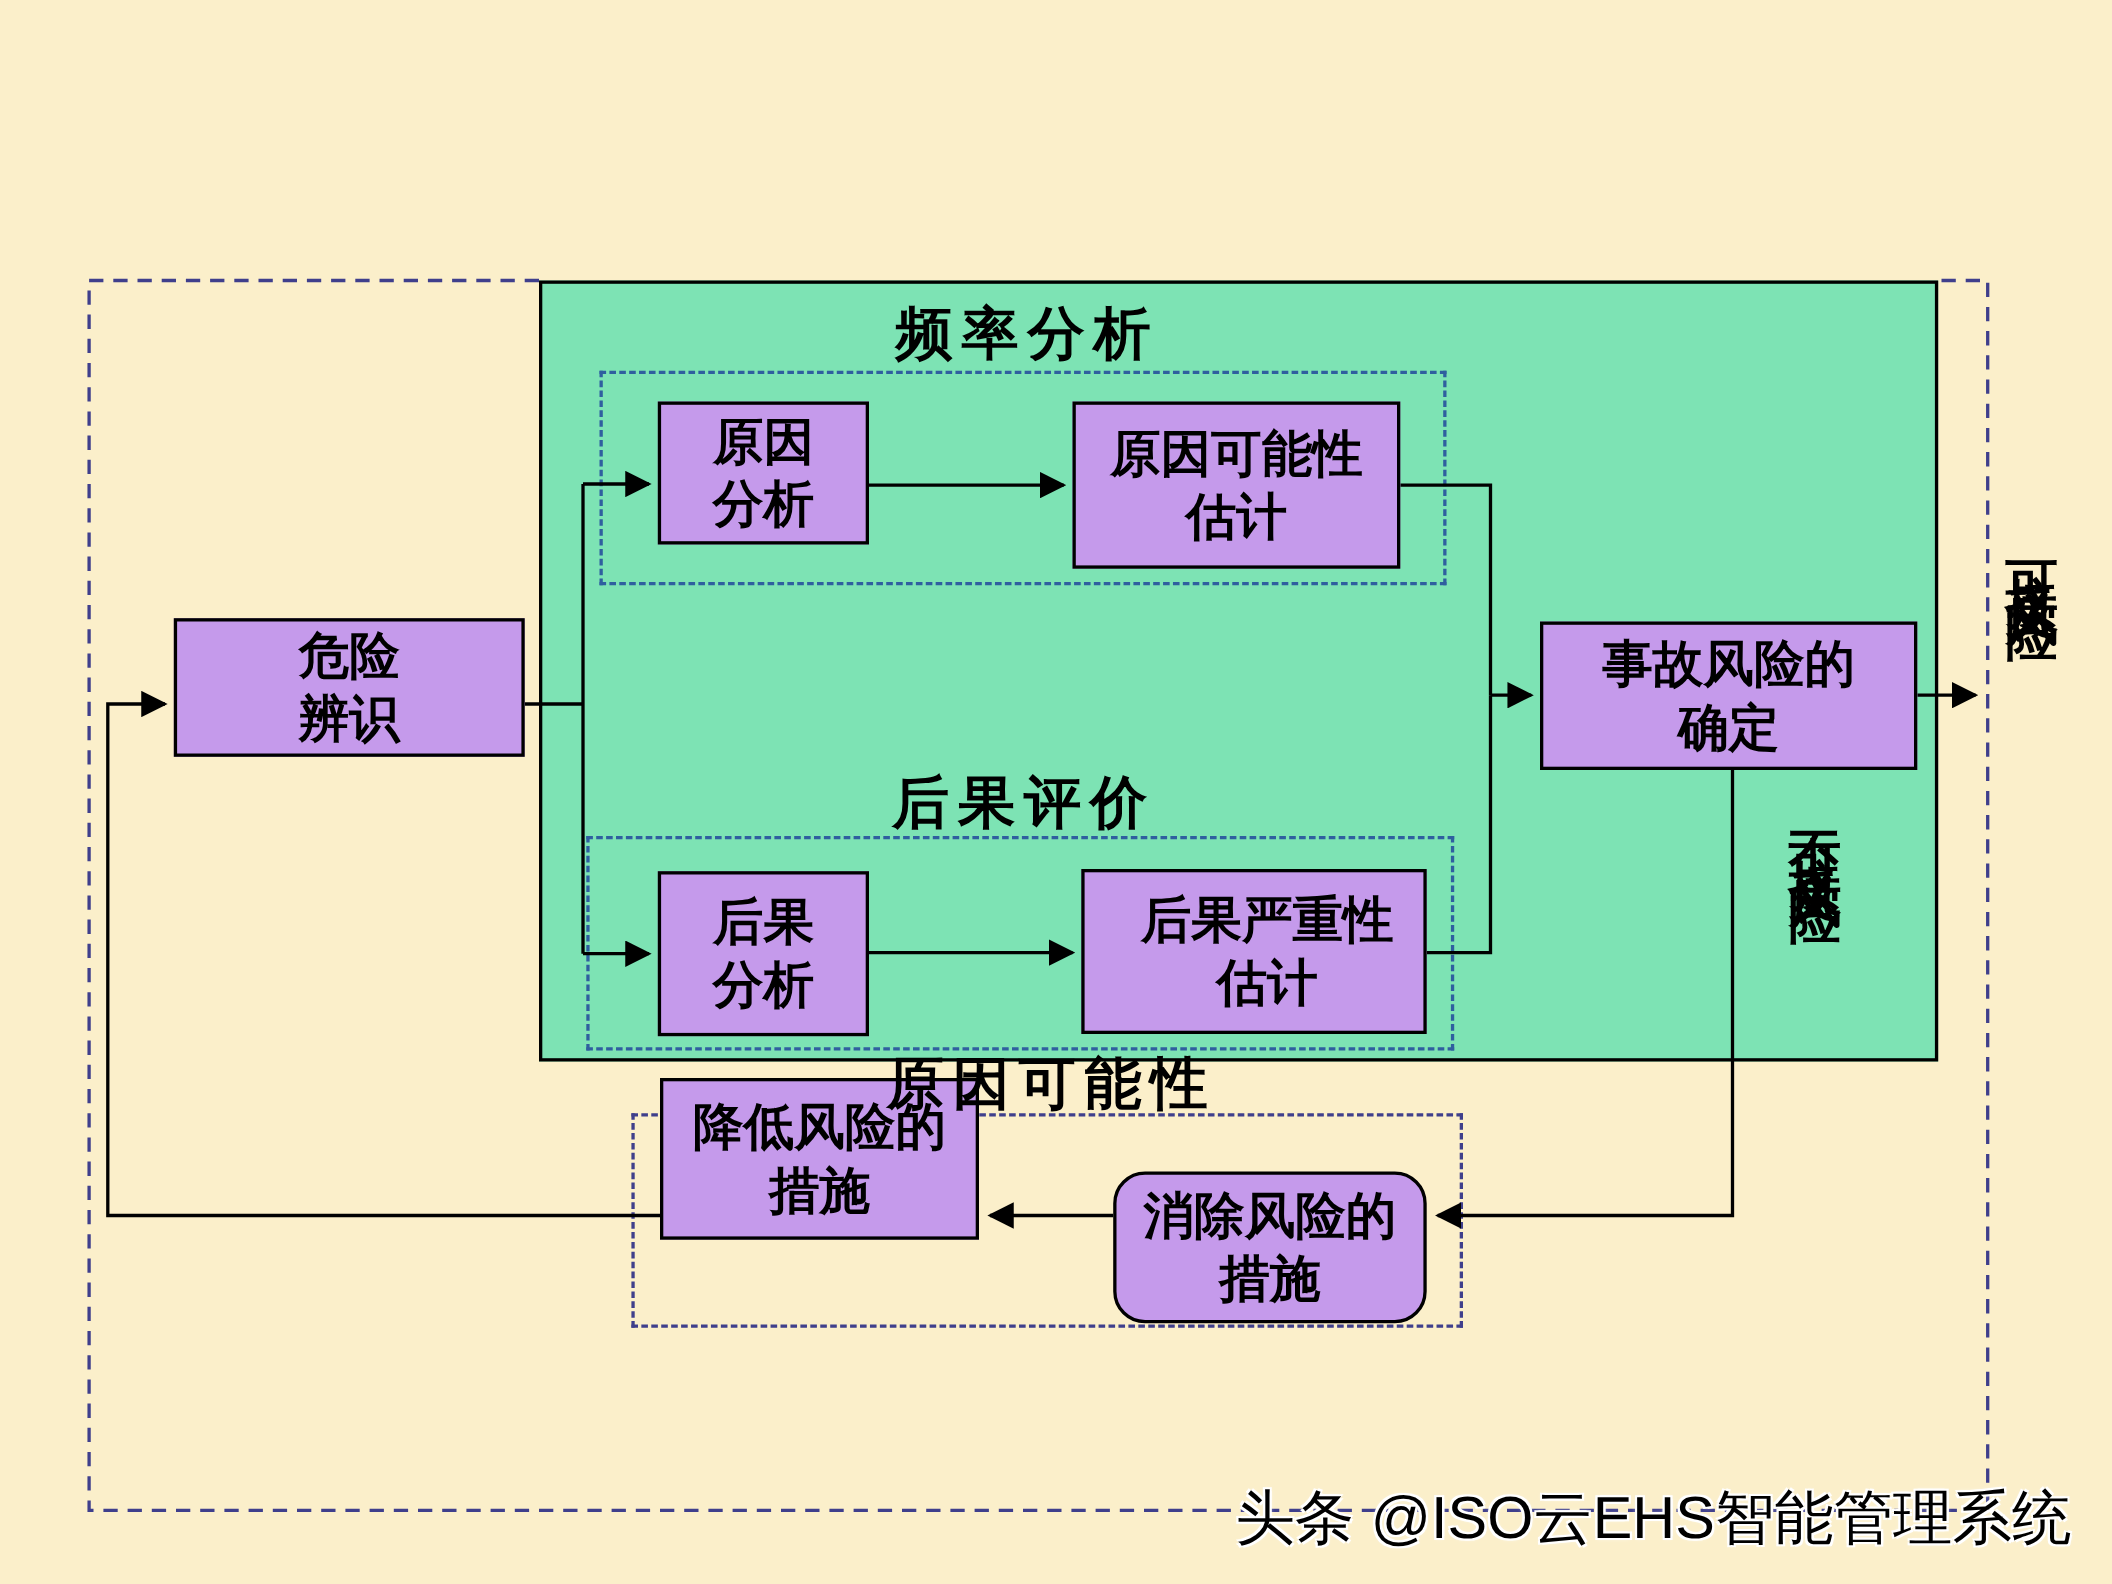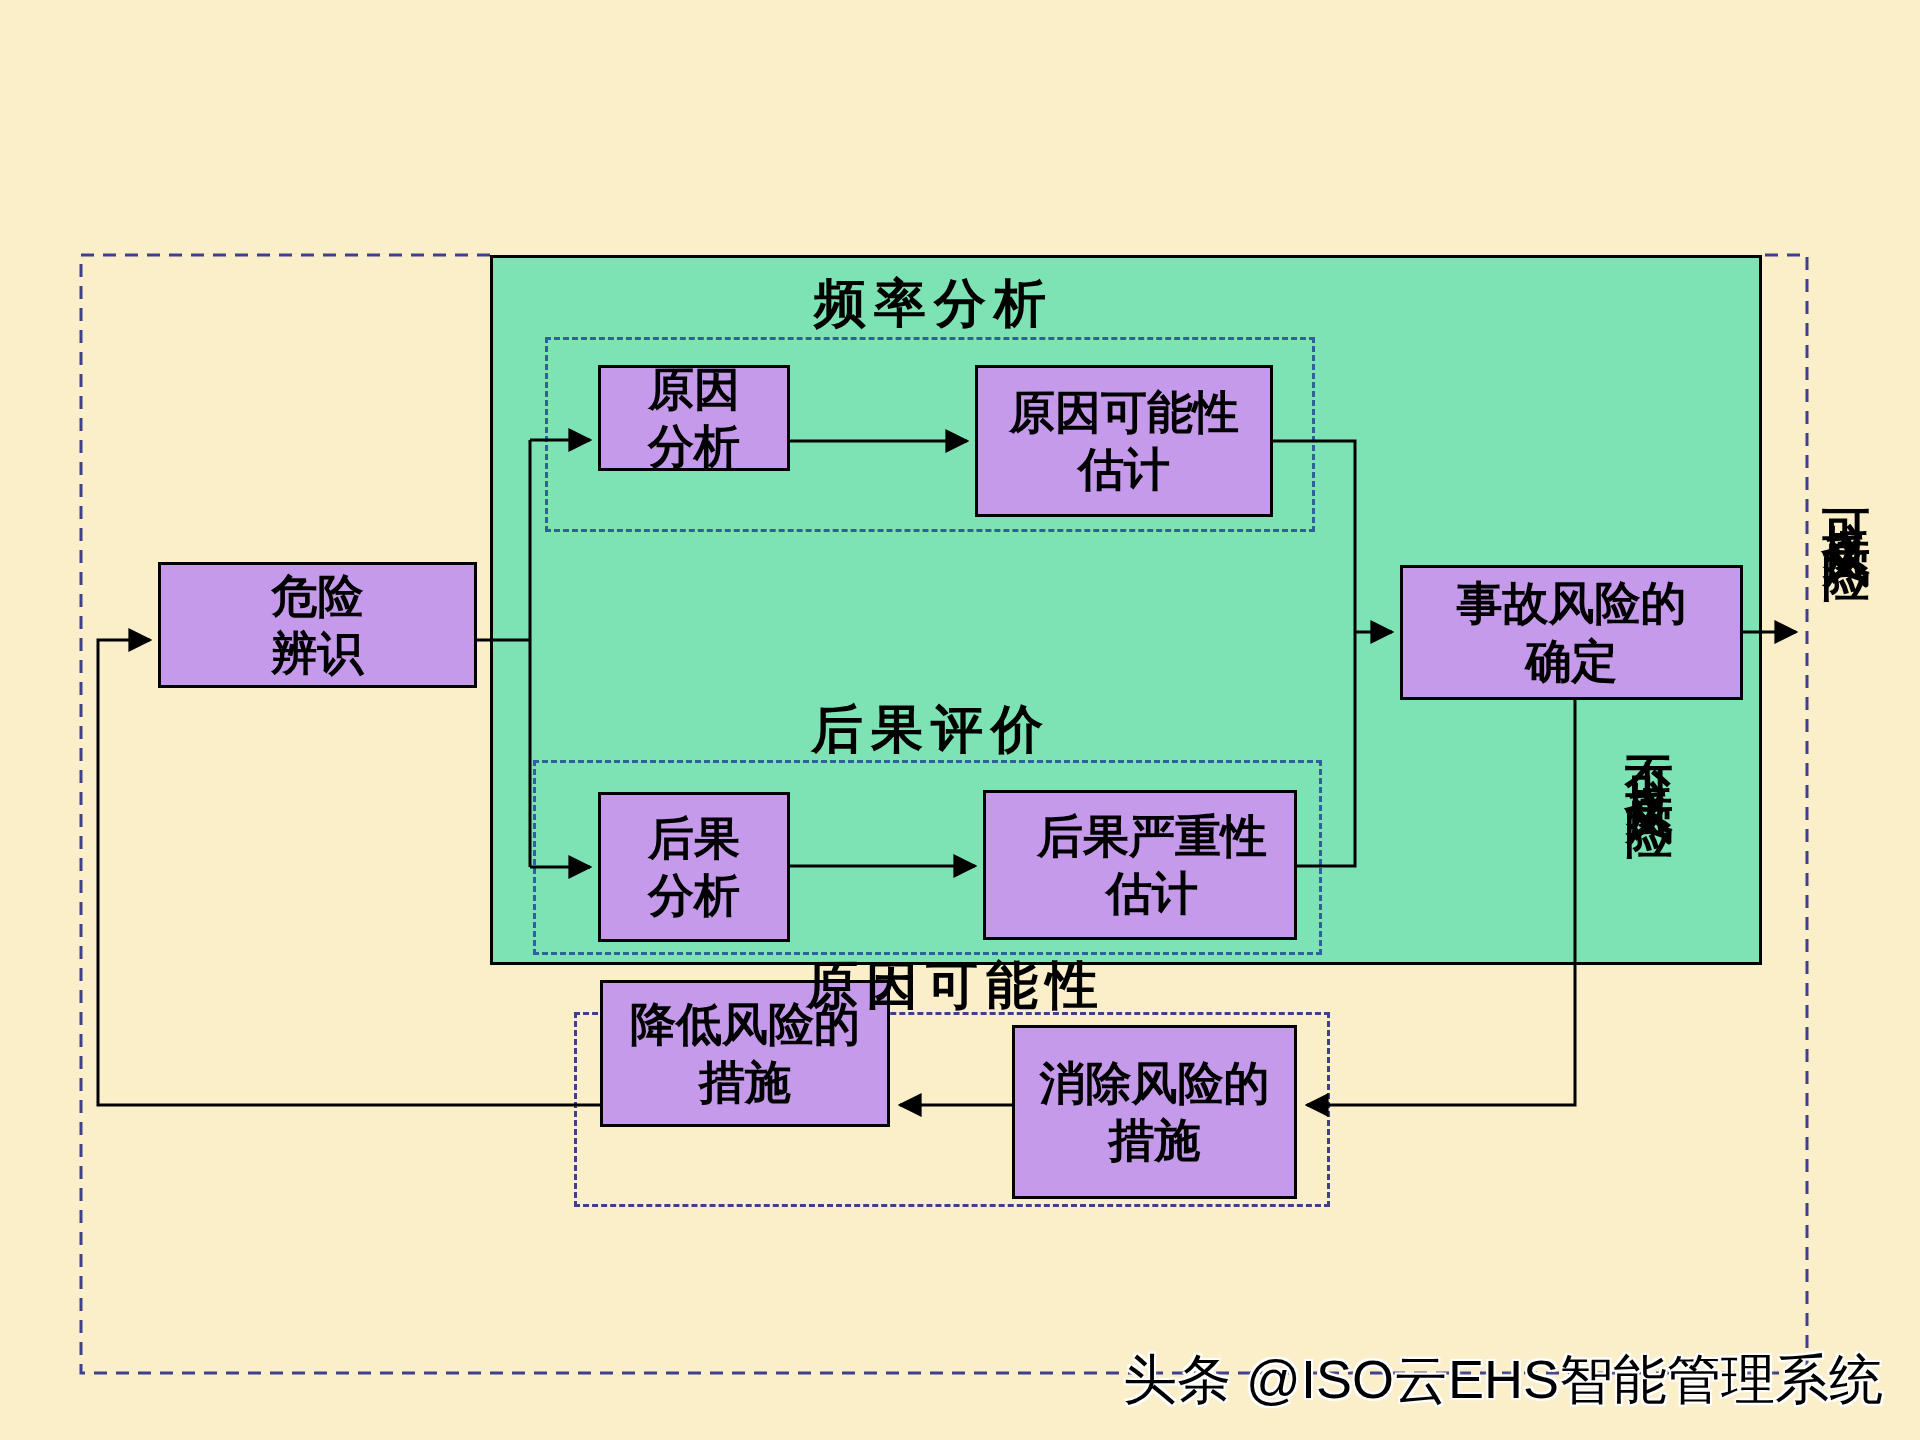--- a/index.html
+++ b/index.html
@@ -22,27 +22,27 @@
   .g-freq{left:545px;top:337px;width:770px;height:195px;}
   .g-conseq{left:533px;top:760px;width:789px;height:195px;}
   .g-control{left:574px;top:1012px;width:756px;height:195px;border-color:var(--dash-outer);}
 
   .wires{position:absolute;left:0;top:0;width:1920px;height:1440px;pointer-events:none;}
 
   .node{position:absolute;background:var(--purple);border:3px solid var(--ink);
     display:flex;flex-direction:column;align-items:center;justify-content:center;
     font-weight:bold;font-size:46px;line-height:1.25;color:var(--ink);text-align:center;}
   .n-hazard{left:158px;top:562px;width:319px;height:126px;}
-  .n-cause{left:598px;top:365px;width:192px;height:106px;}
+  .n-cause{left:598px;top:365px;width:192px;height:130px;}
   .n-causeprob{left:975px;top:365px;width:298px;height:152px;}
   .n-riskdet{left:1400px;top:565px;width:343px;height:135px;}
   .n-conseq{left:598px;top:792px;width:192px;height:150px;}
   .n-conseqsev{left:983px;top:790px;width:314px;height:150px;padding-left:24px;}
   .n-reduce{left:600px;top:980px;width:290px;height:147px;}
-  .n-eliminate{left:1012px;top:1025px;width:285px;height:174px;}
+  .n-eliminate{left:1012px;top:1065px;width:285px;height:138px;border-radius:29px;}
 
   .group-title{position:absolute;transform:translate(-50%,-50%);
     font-weight:bold;font-size:52px;letter-spacing:8px;color:var(--ink);white-space:nowrap;}
   .t-freq{left:934px;top:304px;}
   .t-conseq{left:931px;top:730px;}
   .t-control{left:956px;top:986px;}
 
   .vlabel{position:absolute;writing-mode:vertical-rl;text-orientation:upright;
     font-weight:bold;font-size:48px;letter-spacing:11px;color:var(--ink);white-space:nowrap;}
   .v-accept{left:1814px;top:472px;}

